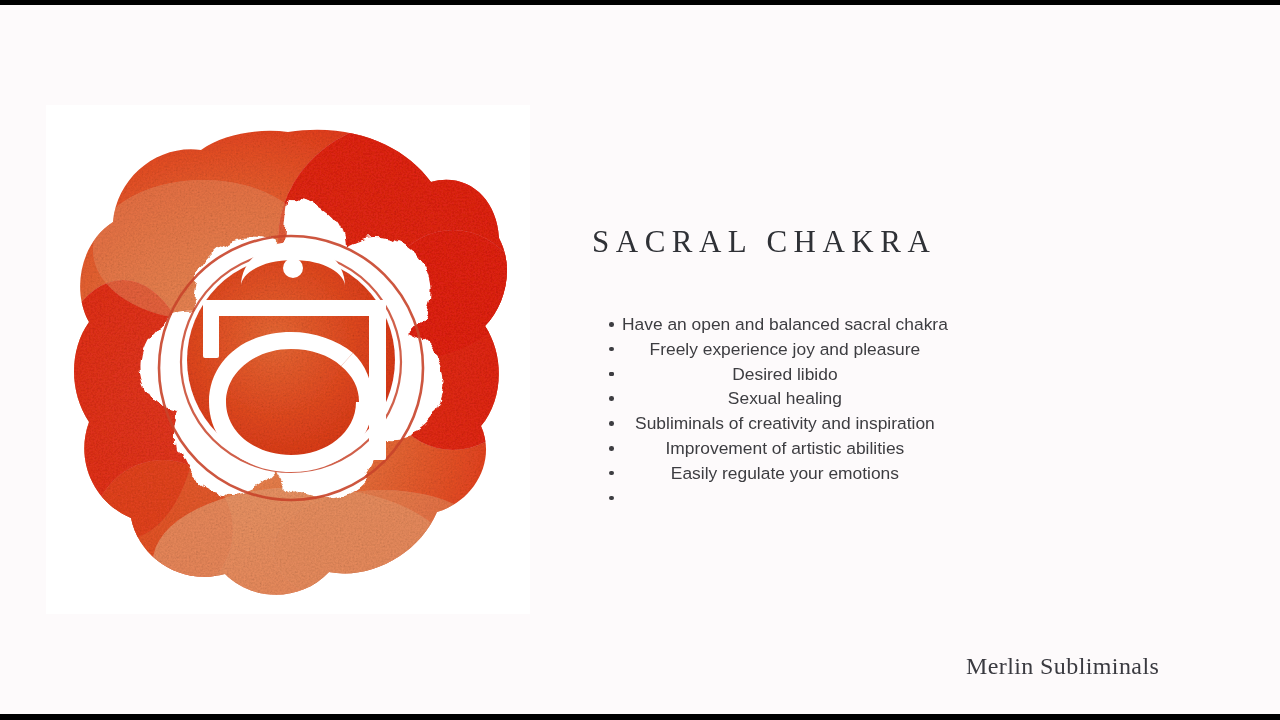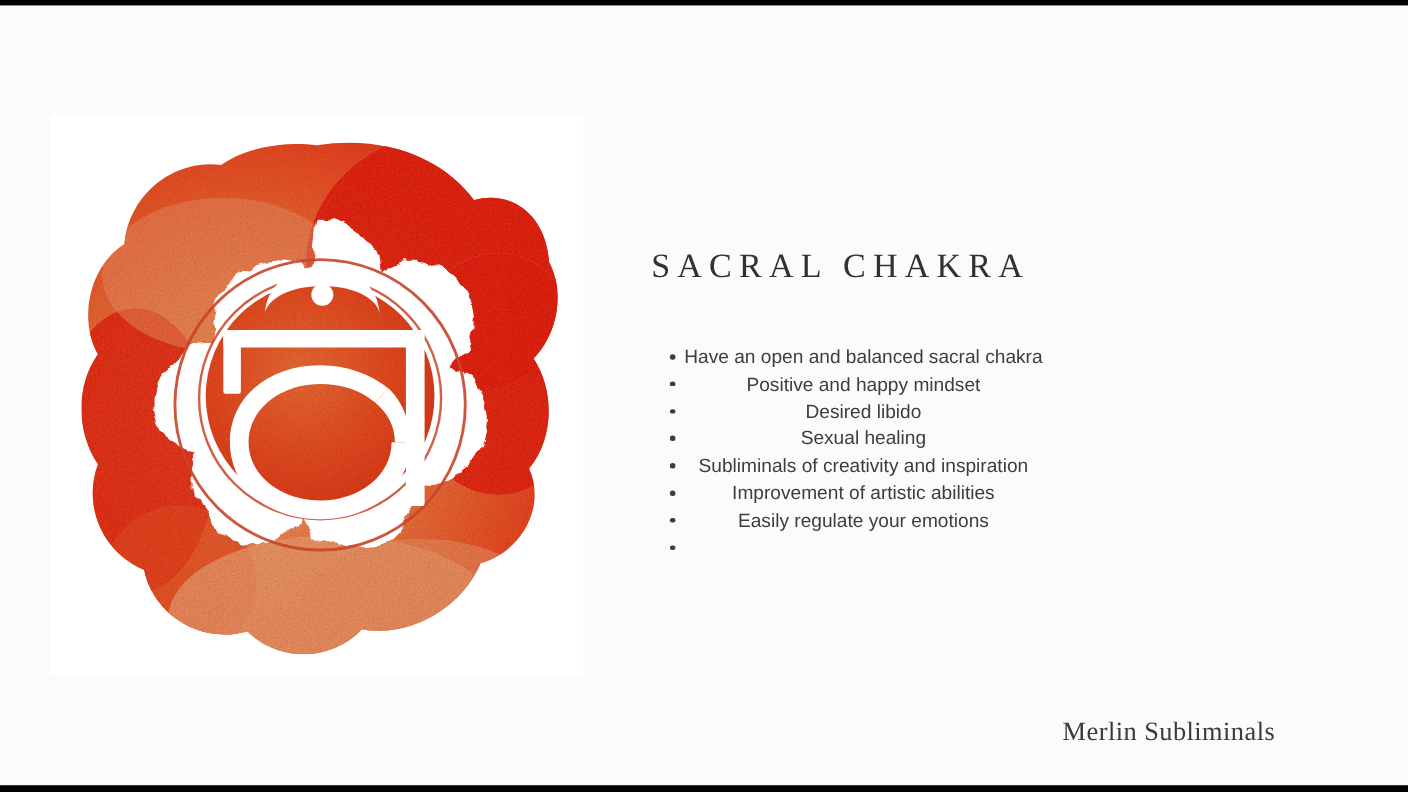--- a/index.html
+++ b/index.html
@@ -5,21 +5,21 @@
   * { margin:0; padding:0; box-sizing:border-box; }
   html, body {
     width:1280px; height:720px; overflow:hidden;
     background:#000;
     font-family:"Liberation Sans", sans-serif;
   }
 
   #slide {
     position:absolute; left:0; top:0;
     width:1280px; height:720px;
-    background:#14532d;
+    background:#f0abfc;
   }
 
   
   .bar {
     position:absolute; left:0; width:1280px;
     background:#000;
   }
   .bar-top { top:0; height:5px; }
   .bar-bottom { bottom:0; height:6px; }
 
@@ -220,24 +220,24 @@
 
     <h1 class="title">SACRAL CHAKRA</h1>
 
     <ul class="benefits">
       <li>
         <span class="dot"></span>
         <span>Have an open and balanced sacral chakra</span>
       </li>
       <li>
         <span class="dot"></span>
-      </li>
-      <li>
-        <span class="dot"></span>
-        <span>Positive and happy mindset</span>
+        <span>Freely experience joy and pleasure</span>
+      </li>
+      <li>
+        <span class="dot"></span>
       </li>
       <li>
         <span class="dot"></span>
         <span>Desired libido</span>
       </li>
       <li>
         <span class="dot"></span>
         <span>Sexual healing</span>
       </li>
       <li>

